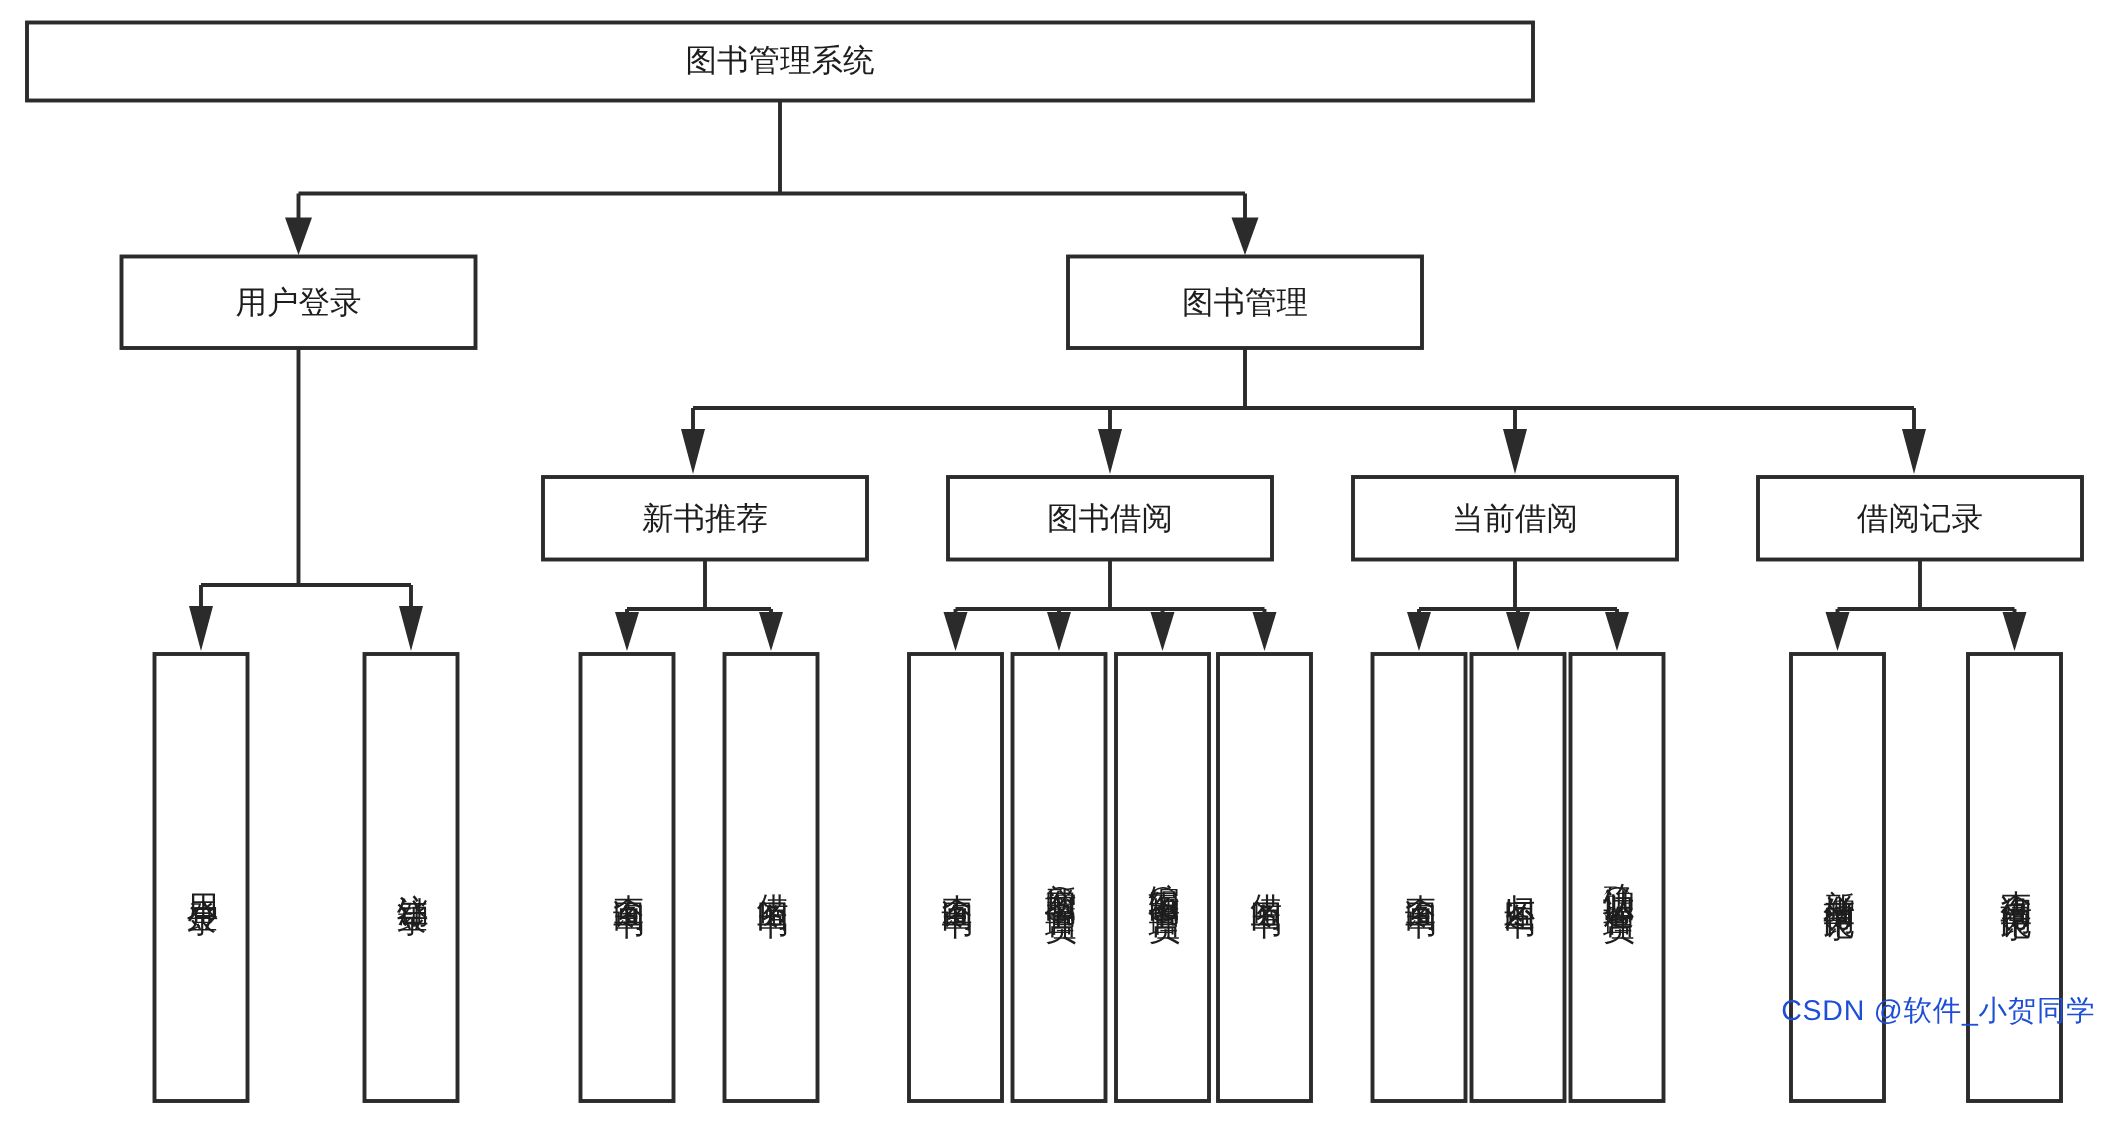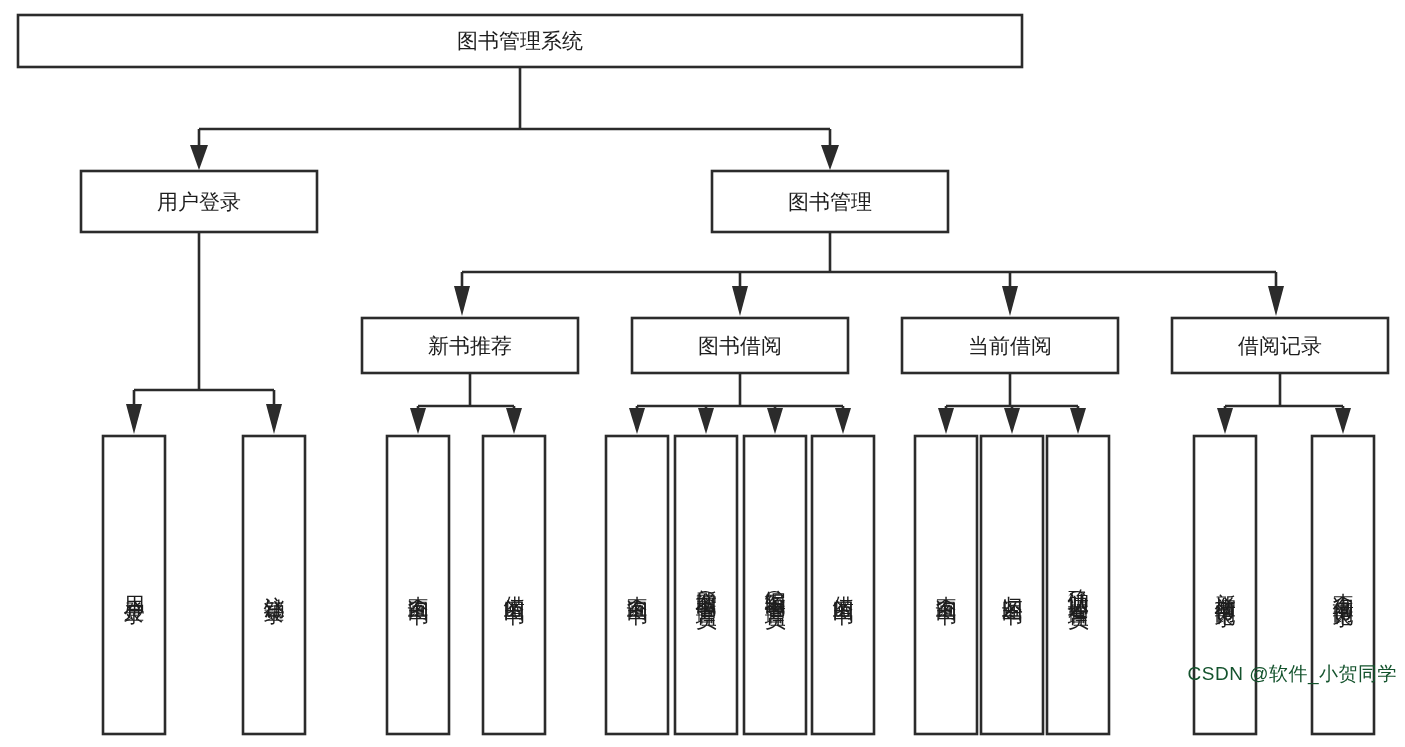--- a/index.html
+++ b/index.html
@@ -61,21 +61,21 @@
     text-align: center;
     white-space: nowrap;
     pointer-events: none;
   }
   .watermark {
     position: absolute;
     right: 8px;
     bottom: 4px;
     font-family: "Liberation Sans", "DejaVu Sans", sans-serif;
     font-size: 19px;
-    color: #14532d;
+    color: #1d4ed8;
     white-space: nowrap;
     letter-spacing: 0.5px;
   }
 </style>
 </head>
 <body>
 
 <div id="diagram-root">
 
   <svg id="flowchart" viewBox="0 0 1405 747">

